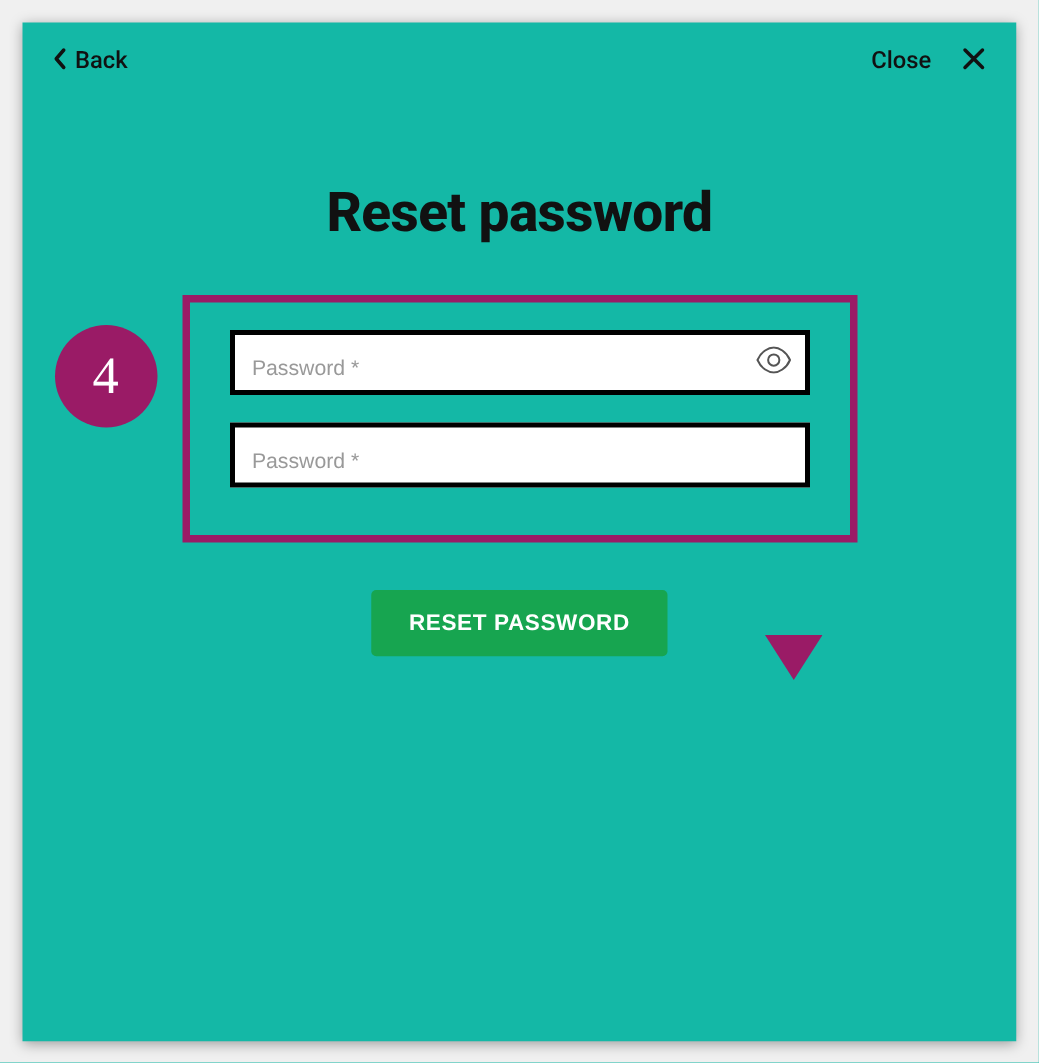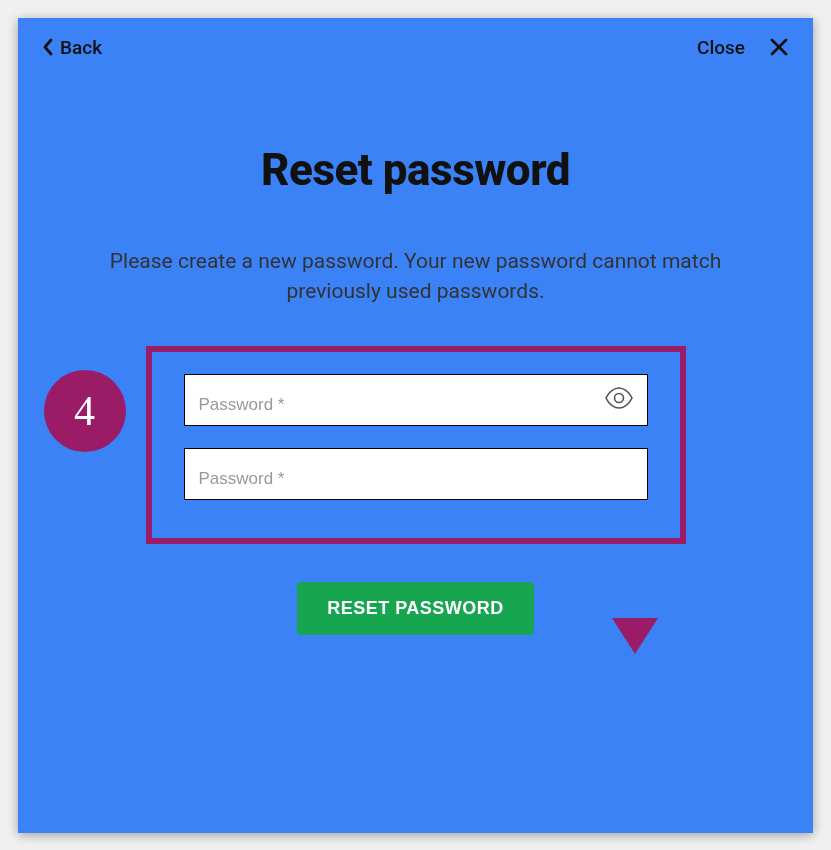--- a/index.html
+++ b/index.html
@@ -6,21 +6,21 @@
     body {
       font-family: -apple-system, BlinkMacSystemFont, "Segoe UI", Roboto, Arial, sans-serif;
       background: #f0f0f0;
       width: 831px;
       height: 850px;
       display: flex;
       align-items: center;
       justify-content: center;
     }
     .modal {
-      background: #3b82f6;
+      background: #14b8a6;
       width: 795px;
       height: 815px;
       box-shadow: 0 2px 10px rgba(0,0,0,0.35);
       position: relative;
       padding: 18px 24px;
     }
     .topbar {
       display: flex;
       justify-content: space-between;
       align-items: center;
@@ -81,21 +81,21 @@
       margin-bottom: 8px;
       display: block;
     }
     .input-wrap {
       position: relative;
       width: 100%;
     }
     .text-input {
       width: 100%;
       height: 52px;
-      border: 1px solid #000000;
+      border: 4px solid #000000;
       font-size: 17px;
       padding: 10px 52px 0 14px;
       color: #333;
       outline: none;
     }
     .text-input::placeholder { color: #999; }
     .eye-icon {
       position: absolute;
       right: 14px;
       top: 50%;
@@ -141,21 +141,20 @@
     <div class="close-btn">
       <span>Close</span>
       <svg width="20" height="20" viewBox="0 0 20 20">
         <path d="M3 3 L17 17 M17 3 L3 17" stroke="#111" stroke-width="2.8" stroke-linecap="round"></path>
       </svg>
     </div>
   </div>
 
   <h1 class="title">Reset password</h1>
 
-  <p class="instructions">Please create a new password. Your new password cannot match previously used passwords.</p>
 
   <div class="form-highlight">
     <div class="step-badge">4</div>
 
     <div class="field-group">
       <div class="input-wrap">
         <input type="password" class="text-input" placeholder="Password *" style="">
         <span class="eye-icon">
           <svg width="30" height="22" viewBox="0 0 30 22" fill="none">
             <path d="M2 11 C5 4 11 1 15 1 C19 1 25 4 28 11 C25 18 19 21 15 21 C11 21 5 18 2 11 Z" stroke="#555" stroke-width="1.6" fill="none"></path>

